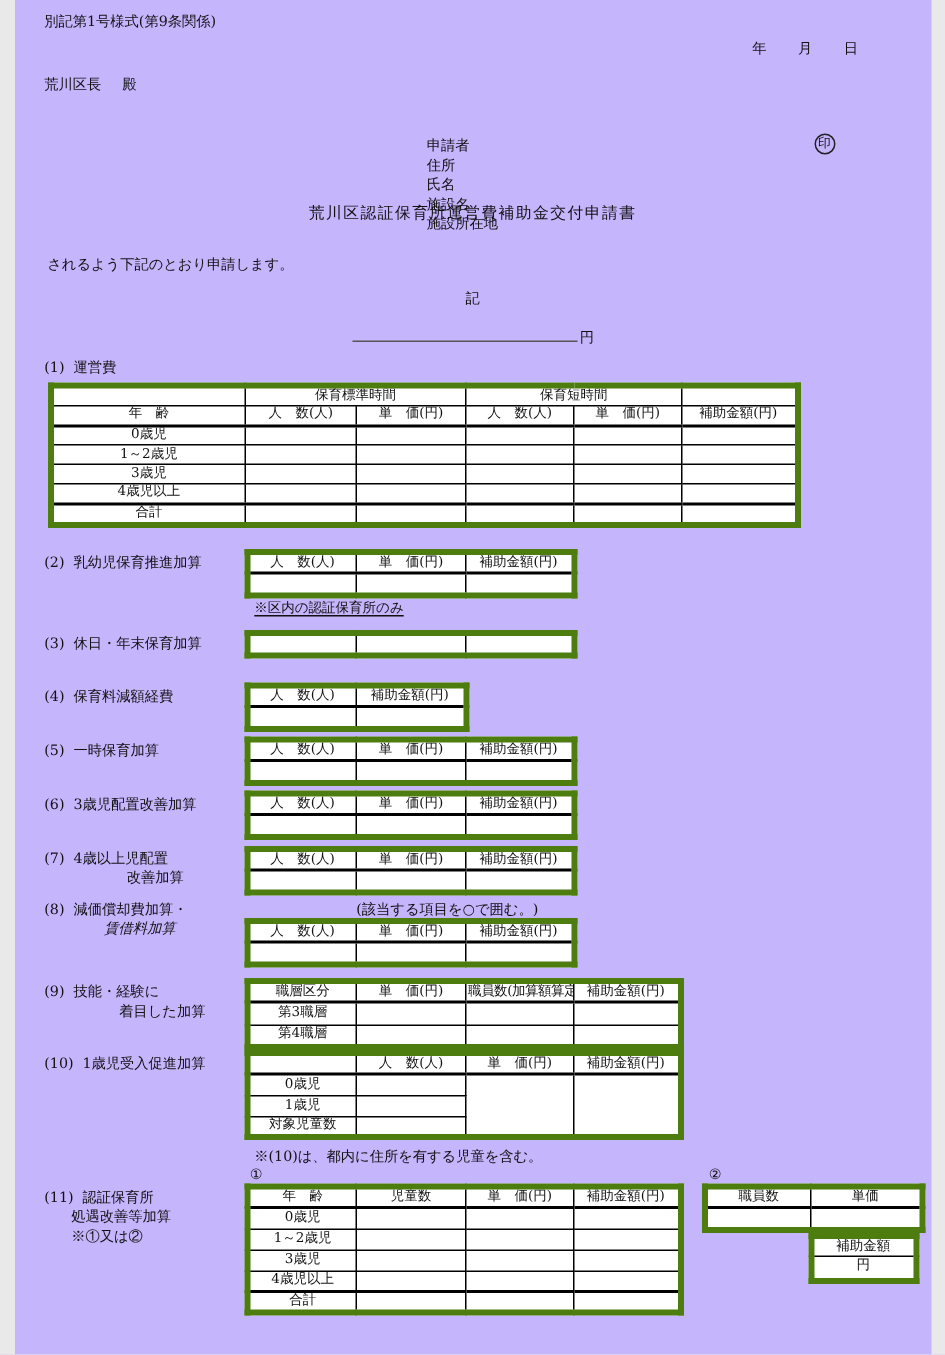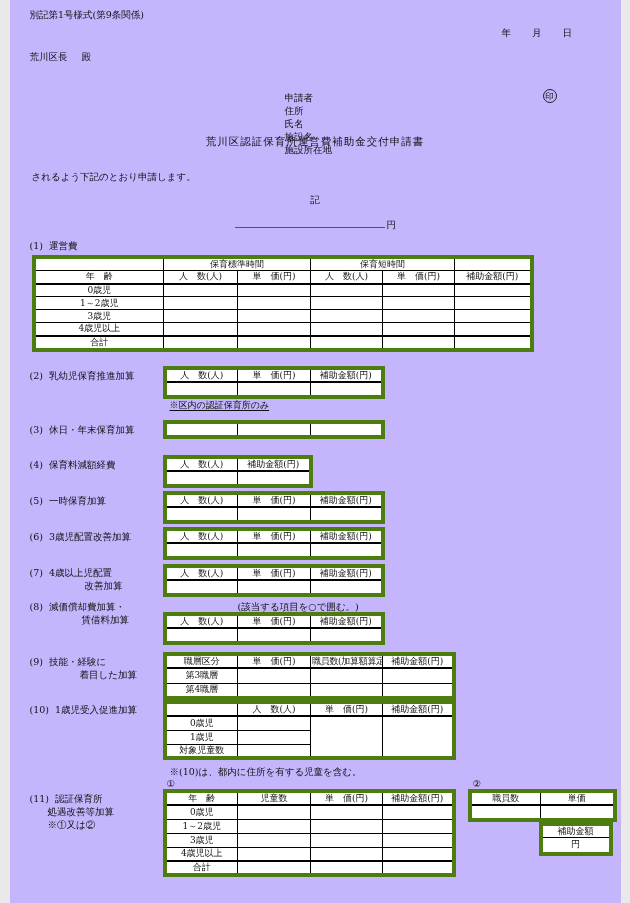--- a/index.html
+++ b/index.html
@@ -259,21 +259,21 @@
           <td></td>
           <td></td>
           <td></td>
         </tr>
   </tbody>
     </table>
 
   <div class="abs txt" style="left:20px; top:600px;">
     <span class="num">(8)</span><span>減価償却費加算・</span>
   </div>
-  <div class="abs txt" style="left:72px; top:613px;">賃借料加算</div>
+  <div class="abs txt" style="left:60px; top:613px;font-style:italic;">賃借料加算</div>
   <div class="abs txt" style="left:228px; top:600px;">(該当する項目を○で囲む。)</div>
   <table class="t" style="left:153px; top:612px; width:218px;">
     <colgroup>
         <col style="width:73px">
         <col style="width:73px">
         <col style="width:72px">
       </colgroup>
     <tbody>
         <tr class="hd">
           <td>人　数(人)</td>

